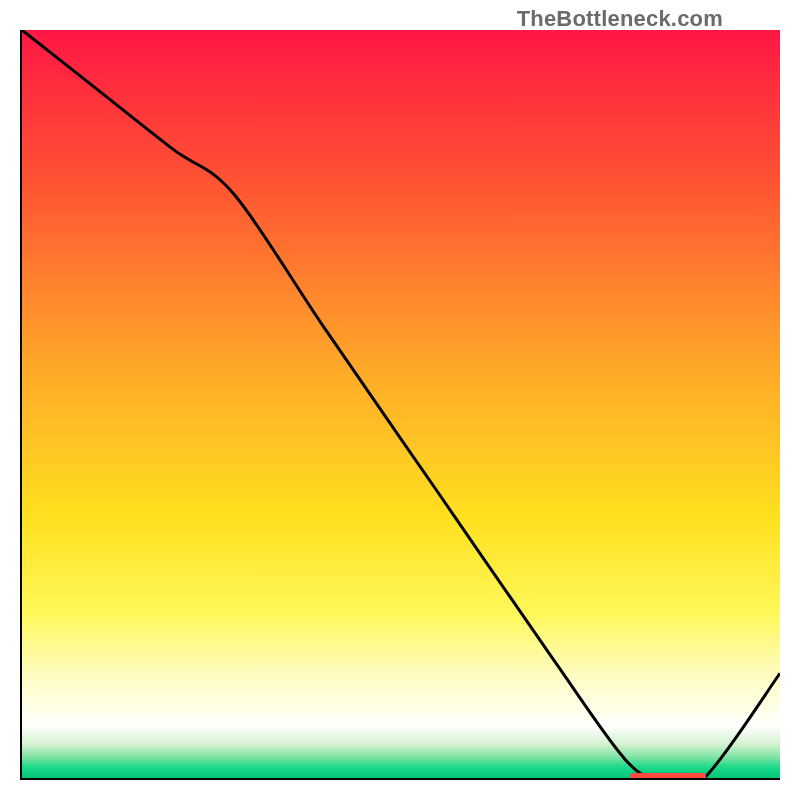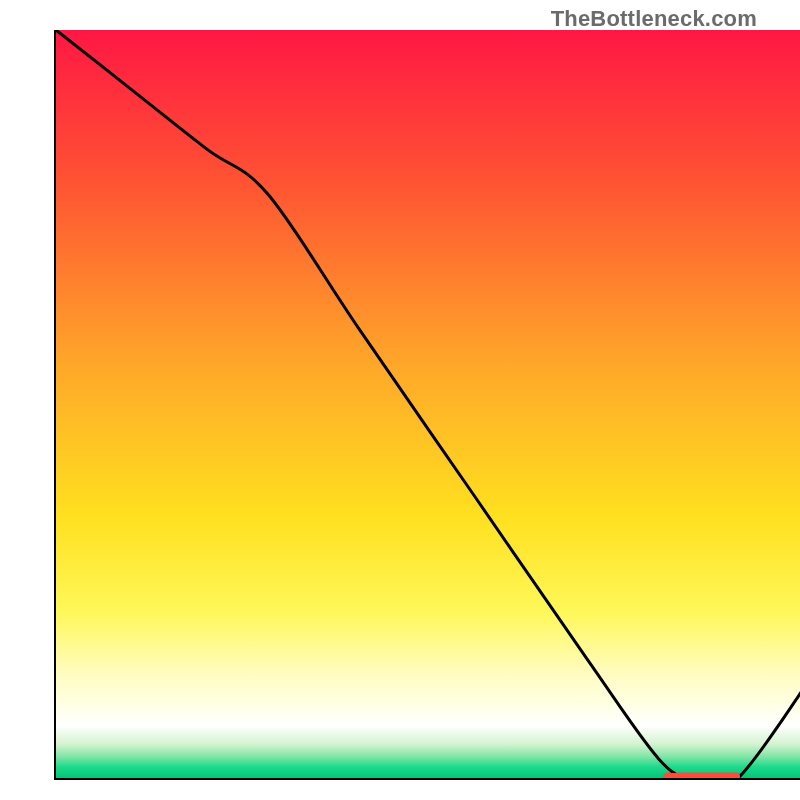--- a/index.html
+++ b/index.html
@@ -8,21 +8,20 @@
     width: 800px;
     height: 800px;
     overflow: hidden;
     font-family: Arial, Helvetica, sans-serif;
     background: #ffffff;
   }
   .container {
     position: relative;
     width: 737px;
     height: 800px;
-    margin-left: 34px;
   }
   .watermark {
     position: absolute;
     top: 6px;
     right: 14px;
     font-size: 22px;
     font-weight: 600;
     color: #6b6b6b;
     letter-spacing: 0.2px;
     z-index: 5;

